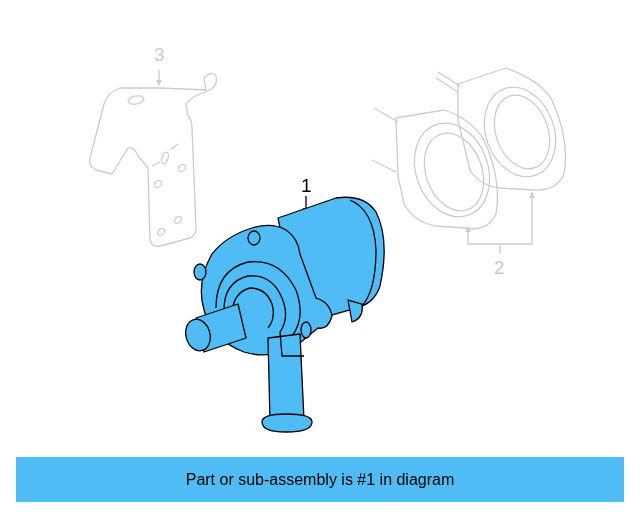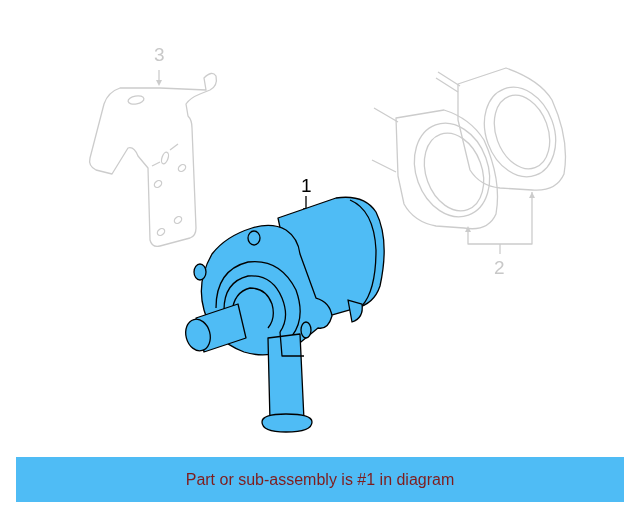--- a/index.html
+++ b/index.html
@@ -3,21 +3,21 @@
   <meta charset="utf-8">
   <style>
     html, body { margin: 0; padding: 0; background: #ffffff; }
     body { width: 640px; height: 512px; position: relative; overflow: hidden; font-family: "Liberation Sans", sans-serif; }
     #diagram { position: absolute; left: 0; top: 0; width: 640px; height: 455px; }
     .callout { position: absolute; font-family: "Liberation Sans", sans-serif; font-size: 19px; line-height: 19px; }
     .callout.ghost { color: #c8c8c8; }
     .callout.main { color: #000000; }
     #banner { position: absolute; left: 16px; top: 457px; width: 608px; height: 45px; background: #4fbcf5;
               display: flex; flex-direction: column; align-items: center; justify-content: center; }
-    #banner span { display: block; font-size: 16px; line-height: 19px; color: #7f1d1d; text-align: center; }
+    #banner span { display: block; font-size: 16px; line-height: 19px; color: #000000; text-align: center; }
   </style>
 </head>
 <body>
 
 <svg id="diagram" viewBox="0 0 640 455" xmlns="http://www.w3.org/2000/svg">
 
   <g fill="none" stroke="#cccccc" stroke-width="1.3" stroke-linejoin="round">
     <line x1="159" y1="70" x2="159" y2="84"></line>
     <path d="M156,80 L159,86 L162,80 Z" fill="#cccccc" stroke="none"></path>
     <path d="M120,88 Q108,92 104,104 L90,158 Q88,166 96,170 L112,174 L128,148 Q134,146 138,156 L148,168 L150,240 Q152,248 160,246 L190,238 Q196,236 196,228 L192,128 Q192,120 188,116 L186,104 Q190,98 200,94 L210,90 Q218,86 216,76 Q212,70 204,78 L206,90 L160,88 Z"></path>

